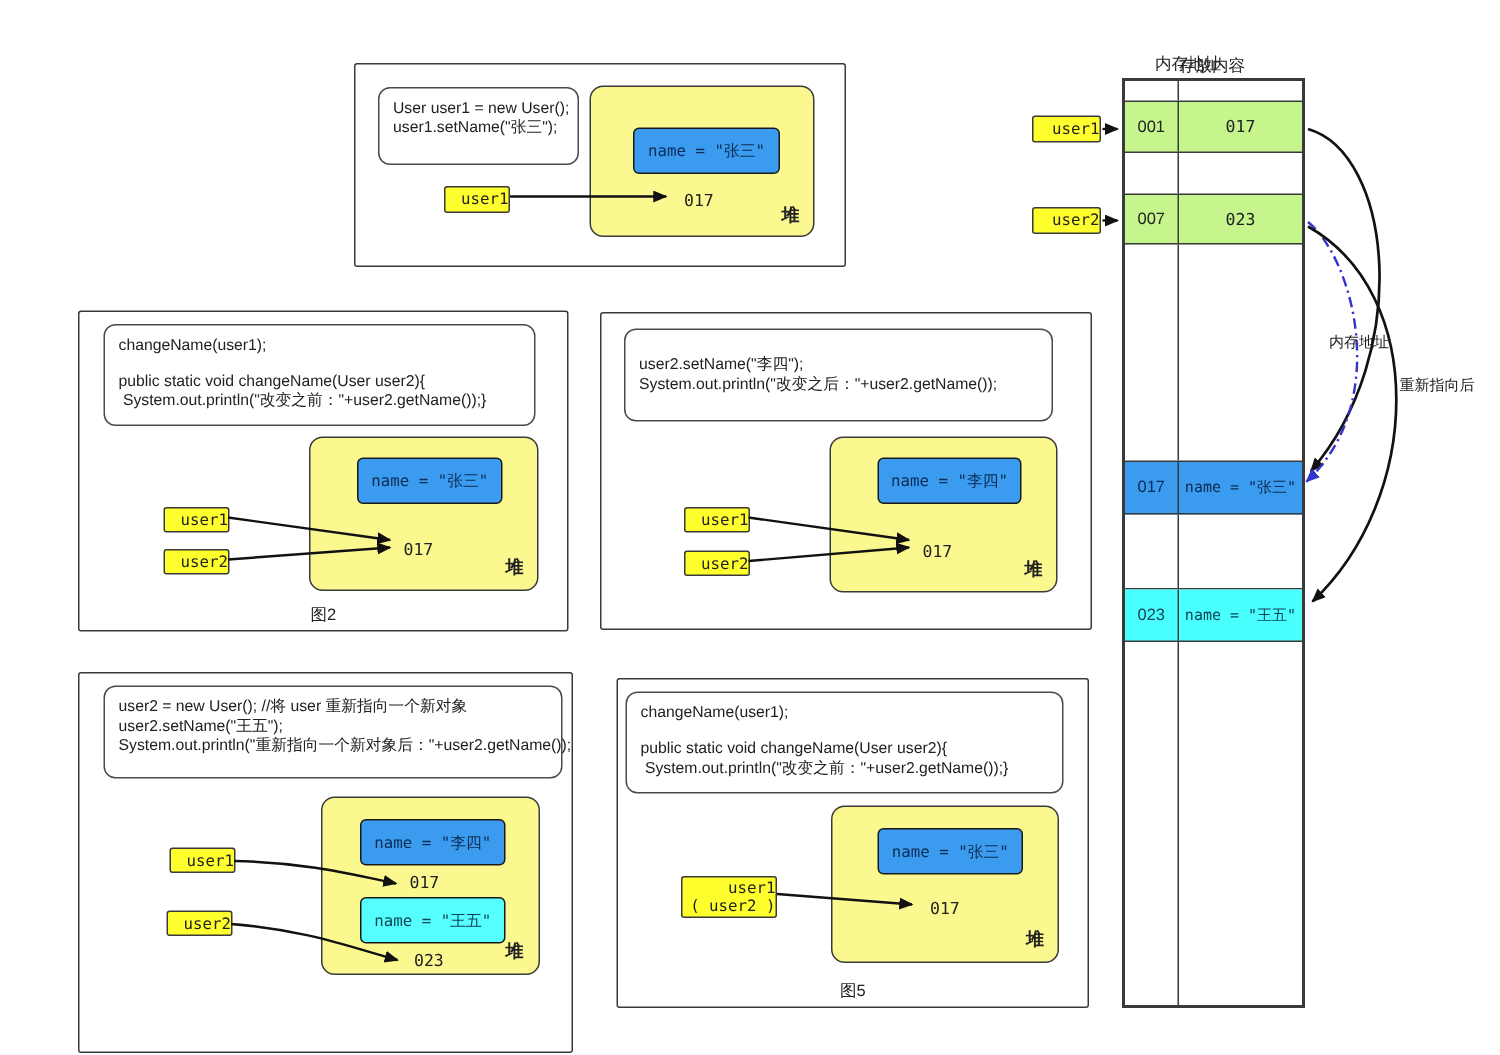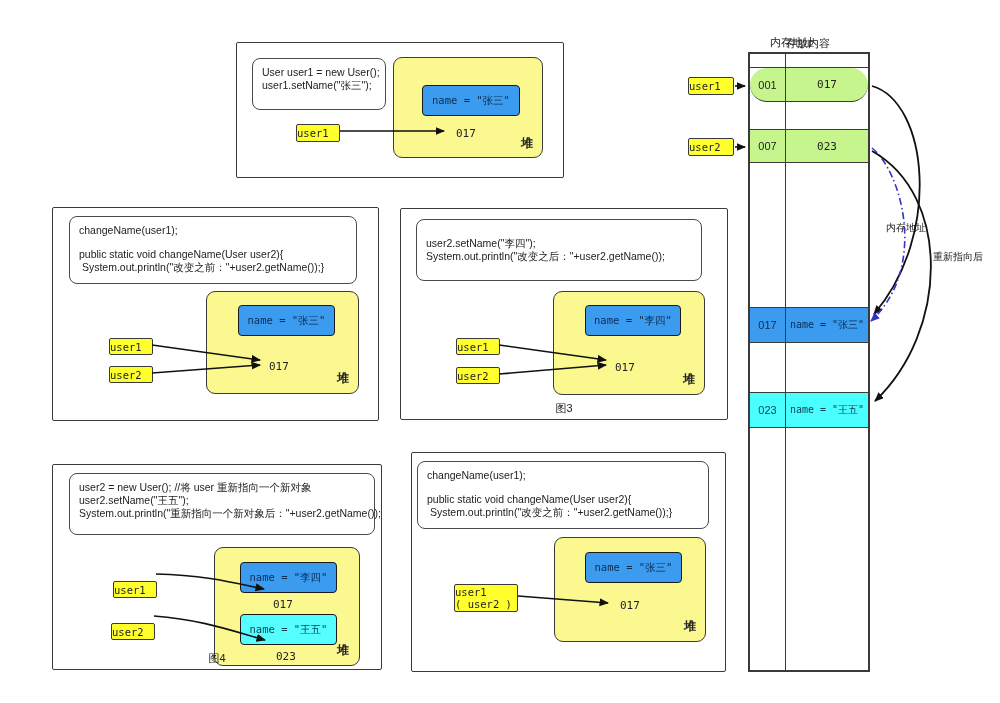--- a/index.html
+++ b/index.html
@@ -12,21 +12,21 @@
   .code-line.blank{height:11px;}
   .heap{position:absolute;background:#faf88f;border:1.5px solid #3a3a3a;border-radius:9px;box-sizing:border-box;}
   .obj{position:absolute;border:1.5px solid #1a1a1a;border-radius:4px;box-sizing:border-box;
        display:flex;align-items:center;justify-content:center;
        font-family:"DejaVu Sans Mono",monospace;font-size:10.5px;color:#0d2c55;}
   .obj.blue{background:#3b9bee;}
   .obj.cyan{background:#55ffff;color:#114455;}
   .addr-label{position:absolute;font-size:11px;color:#222;font-family:"DejaVu Sans Mono",monospace;}
   .heap-label{position:absolute;font-weight:bold;font-size:12px;color:#222;}
   .tag{position:absolute;background:#ffff2e;border:1.5px solid #3a3a3a;border-radius:2px;box-sizing:border-box;
-       display:flex;flex-direction:column;align-items:flex-start;justify-content:center;
+       display:flex;flex-direction:column;align-items:flex-end;justify-content:center;
        font-family:"DejaVu Sans Mono",monospace;font-size:10.5px;color:#222;line-height:12px;}
   .caption{position:absolute;left:0;right:0;bottom:3px;text-align:center;font-size:11px;color:#222;}
   .mem-header{position:absolute;font-size:11px;color:#222;margin-left:24px;}
   .memtable{position:absolute;left:748px;top:52px;width:122px;height:620px;
             border:2px solid #3a3a3a;box-sizing:border-box;display:flex;flex-direction:column;background:#fff;}
   .mrow{display:flex;box-sizing:border-box;border-bottom:1.5px solid #3a3a3a;}
   .mrow.last{border-bottom:none;flex:1;}
   .mcell-a{width:36px;border-right:1.5px solid #3a3a3a;box-sizing:border-box;
            display:flex;align-items:center;justify-content:center;font-size:11px;}
   .mcell-b{flex:1;display:flex;align-items:center;justify-content:center;font-size:10px;
@@ -69,90 +69,90 @@
       <div class="obj blue" style="left:31px;top:13px;width:97px;height:31px;">name = "张三"</div>
       <div class="addr-label" style="left:62px;top:68px;">017</div>
       <div class="heap-label" style="right:9px;bottom:6px;">堆</div>
     </div>
     <div class="tag" style="left:56px;top:130px;width:44px;height:17px;">
       <div>user1</div>
     </div>
     <div class="tag" style="left:56px;top:158px;width:44px;height:17px;">
       <div>user2</div>
     </div>
+    <div class="caption">图2</div>
   </div>
 
   <div class="panel" style="left:400px;top:208px;width:328px;height:212px;">
     <div class="codebox" style="left:15px;top:10px;width:286px;height:62px;padding-top:17px;">
       <div class="code-line">user2.setName("李四");</div>
       <div class="code-line">System.out.println("改变之后："+user2.getName());</div>
     </div>
     <div class="heap" style="left:152px;top:82px;width:152px;height:104px;">
       <div class="obj blue" style="left:31px;top:13px;width:96px;height:31px;">name = "李四"</div>
       <div class="addr-label" style="left:61px;top:69px;">017</div>
       <div class="heap-label" style="right:9px;bottom:6px;">堆</div>
     </div>
     <div class="tag" style="left:55px;top:129px;width:44px;height:17px;">
       <div>user1</div>
     </div>
     <div class="tag" style="left:55px;top:158px;width:44px;height:17px;">
       <div>user2</div>
     </div>
-    <div class="caption">图3</div>
-  </div>
-
-  <div class="panel" style="left:52px;top:464px;width:330px;height:206px;">
+  </div>
+
+  <div class="panel" style="left:52px;top:448px;width:330px;height:254px;">
     <div class="codebox" style="left:16px;top:8px;width:306px;height:62px;">
       <div class="code-line">user2 = new User(); //将 user 重新指向一个新对象</div>
       <div class="code-line">user2.setName("王五");</div>
       <div class="code-line">System.out.println("重新指向一个新对象后："+user2.getName());</div>
     </div>
     <div class="heap" style="left:161px;top:82px;width:146px;height:119px;">
       <div class="obj blue" style="left:25px;top:14px;width:97px;height:31px;">name = "李四"</div>
       <div class="addr-label" style="left:58px;top:50px;">017</div>
       <div class="obj cyan" style="left:25px;top:66px;width:97px;height:31px;">name = "王五"</div>
       <div class="addr-label" style="left:61px;top:102px;">023</div>
       <div class="heap-label" style="right:10px;bottom:6px;">堆</div>
     </div>
     <div class="tag" style="left:60px;top:116px;width:44px;height:17px;">
       <div>user1</div>
     </div>
     <div class="tag" style="left:58px;top:158px;width:44px;height:17px;">
       <div>user2</div>
     </div>
-    <div class="caption">图4</div>
   </div>
 
   <div class="panel" style="left:411px;top:452px;width:315px;height:220px;">
     <div class="codebox" style="left:5px;top:8px;width:292px;height:68px;">
       <div class="code-line">changeName(user1);</div>
       <div class="code-line blank"></div>
       <div class="code-line">public static void changeName(User user2){</div>
       <div class="code-line"> System.out.println("改变之前："+user2.getName());}</div>
     </div>
     <div class="heap" style="left:142px;top:84px;width:152px;height:105px;">
       <div class="obj blue" style="left:30px;top:14px;width:97px;height:31px;">name = "张三"</div>
       <div class="addr-label" style="left:65px;top:61px;">017</div>
       <div class="heap-label" style="right:9px;bottom:6px;">堆</div>
     </div>
     <div class="tag" style="left:42px;top:131px;width:64px;height:28px;">
       <div>user1</div>
       <div>( user2 )</div>
     </div>
+    <div class="caption">图5</div>
   </div>
 
   <div class="mem-header" style="left:746px;top:35px;">内存地址</div>
   <div class="mem-header" style="left:762px;top:36px;">存放内容</div>
 
   <div class="memtable">
     <div class="mrow" style="height:14px;">
         <div class="mcell-a"></div>
         <div class="mcell-b"></div>
       </div>
-    <div class="mrow green" style="height:34px;border-radius:17px;">
+    <div class="mrow green" style="height:34px;">
       <div class="mcell-a">001</div>
       <div class="mcell-b">017</div>
     </div>
     <div class="mrow" style="height:28px;">
         <div class="mcell-a"></div>
         <div class="mcell-b"></div>
       </div>
     <div class="mrow green" style="height:33px;">
       <div class="mcell-a">007</div>
       <div class="mcell-b">023</div>

